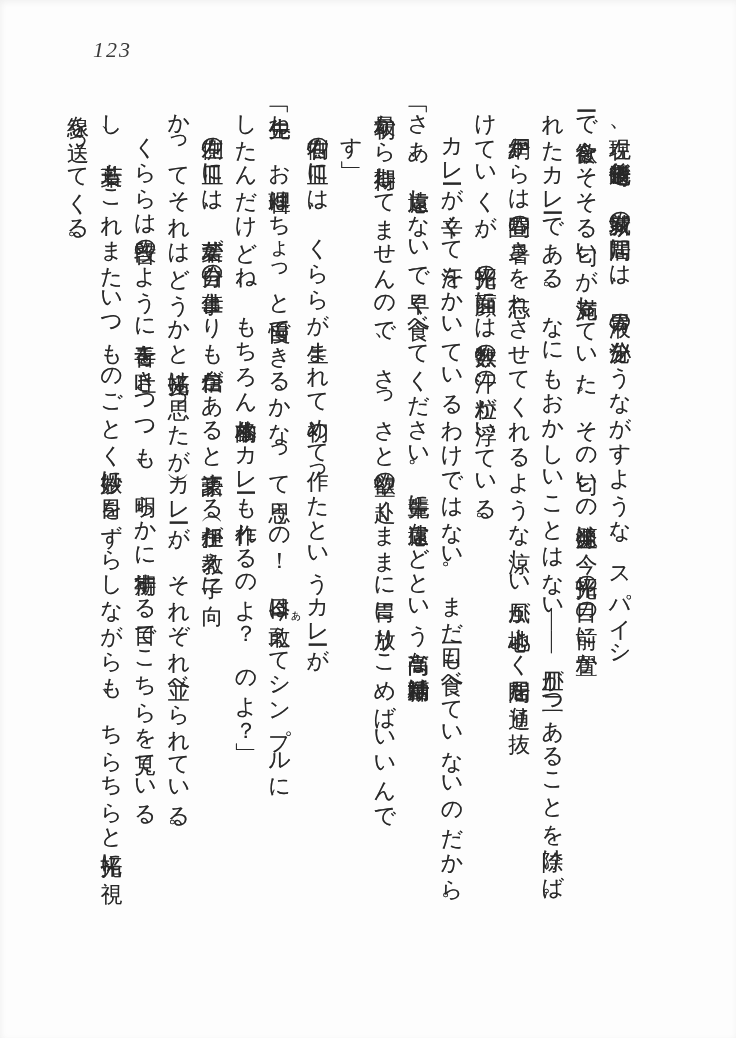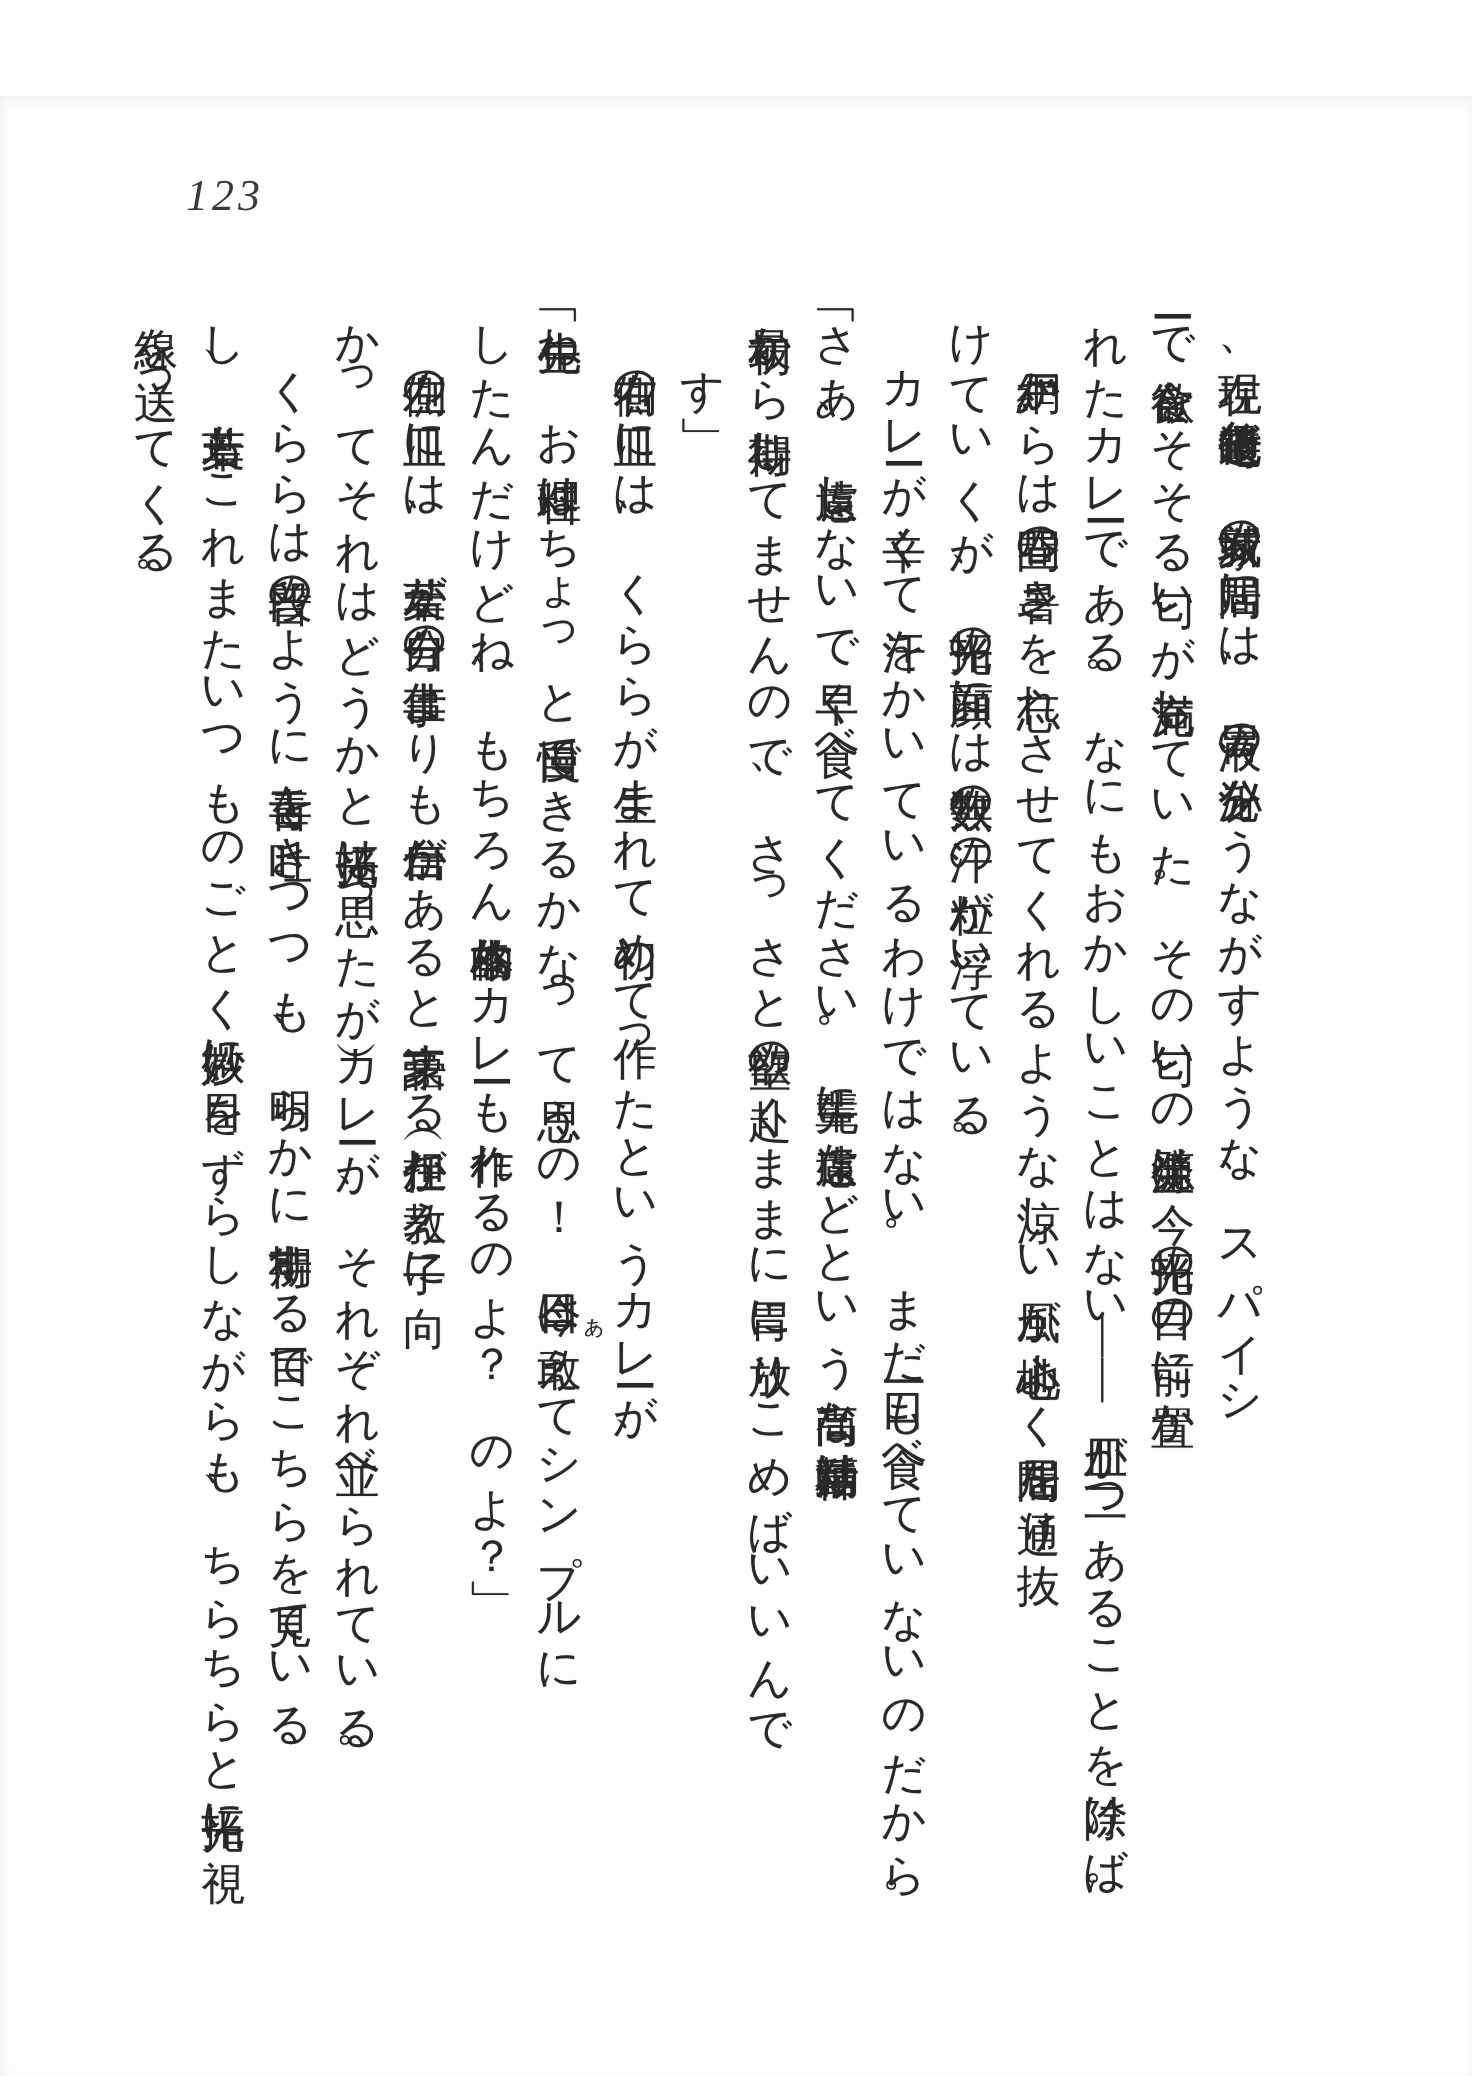--- a/index.html
+++ b/index.html
@@ -18,21 +18,20 @@
     background: var(--paper);
     font-family: "Liberation Serif", "DejaVu Serif", serif;
     overflow: hidden;
   }
   .page {
     position: absolute;
     inset: 0;
     background: var(--paper);
     
     box-shadow: inset 0 3px 6px rgba(0,0,0,0.04), inset 3px 0 6px rgba(0,0,0,0.02);
-    margin-top: 48px;
   }
   .page-number {
     position: absolute;
     top: 37px;
     left: 93px;
     font-size: 22px;
     font-style: italic;
     color: #3a3a3a;
     letter-spacing: 2px;
   }

